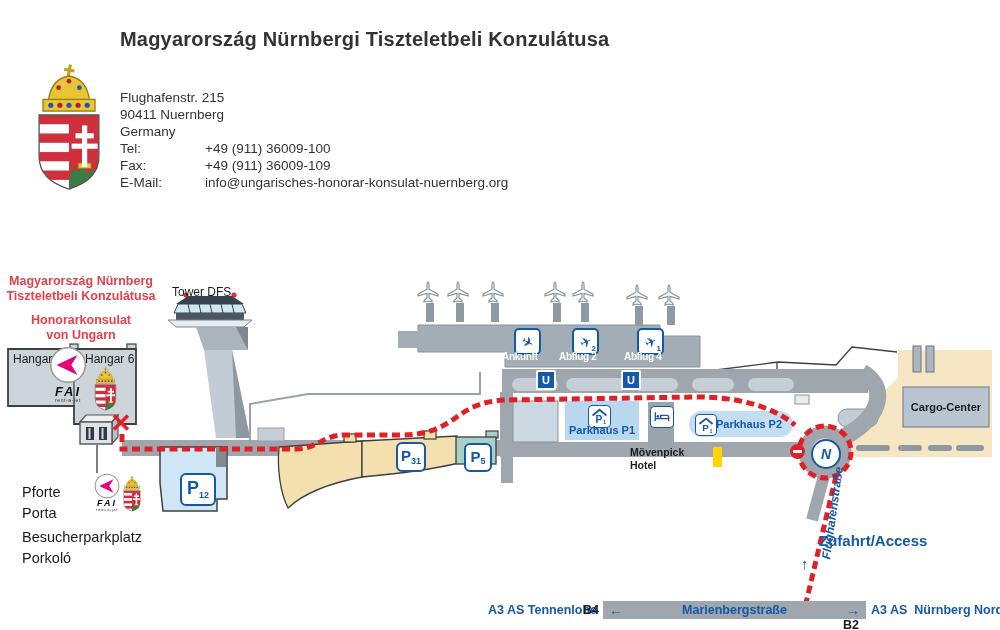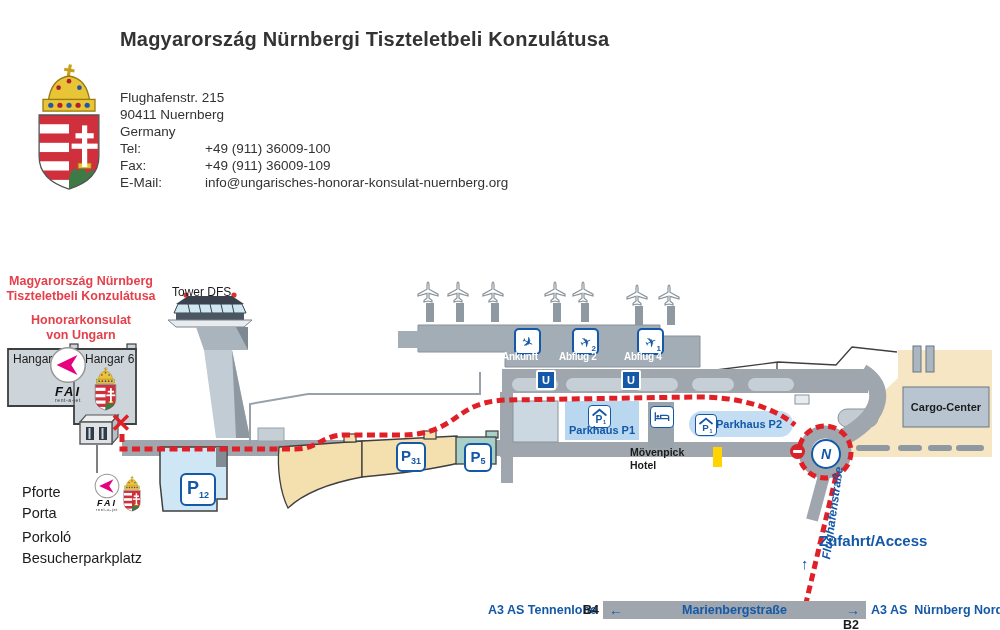--- a/index.html
+++ b/index.html
@@ -253,22 +253,22 @@
     </svg>
   <div class="b" style="left:91px;top:499px;width:32px">
     <span class="fai-name" style="font-size:9px">FAI</span>
     <span class="fai-sub" style="font-size:4px">rent-a-jet</span>
   </div>
   <svg class="b" style="left:121px;top:475px" width="22" height="38" viewBox="0 0 60 100">
       <use href="#coa"></use>
     </svg>
 
   <div class="b big-lbl" style="left:22px;top:527px">
+    <div>Besucherparkplatz</div>
     <div>Porkoló</div>
-    <div>Besucherparkplatz</div>
   </div>
 
   <div class="b psign" style="left:180px;top:473px;width:32px;height:29px">
     <span class="pl" style="font-size:18px;margin-top:4px">P</span>
     <span class="ps" style="margin-bottom:4px">12</span>
   </div>
   <div class="b psign" style="left:396px;top:442px;width:26px;height:26px">
     <span class="pl" style="font-size:15px;margin-top:4px">P</span>
     <span class="ps" style="margin-bottom:4px">31</span>
   </div>

